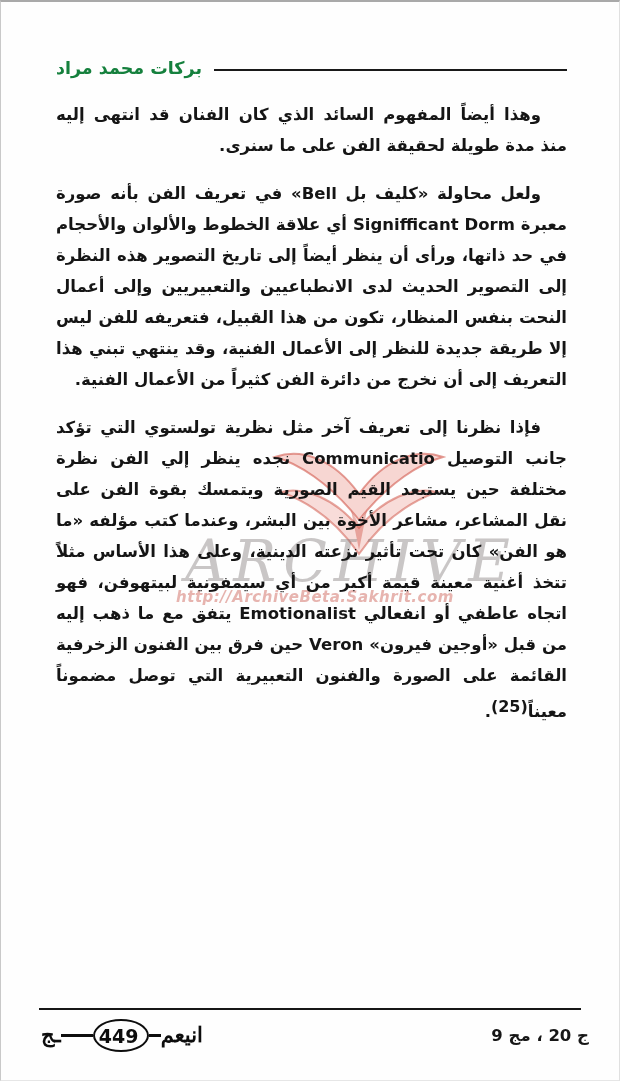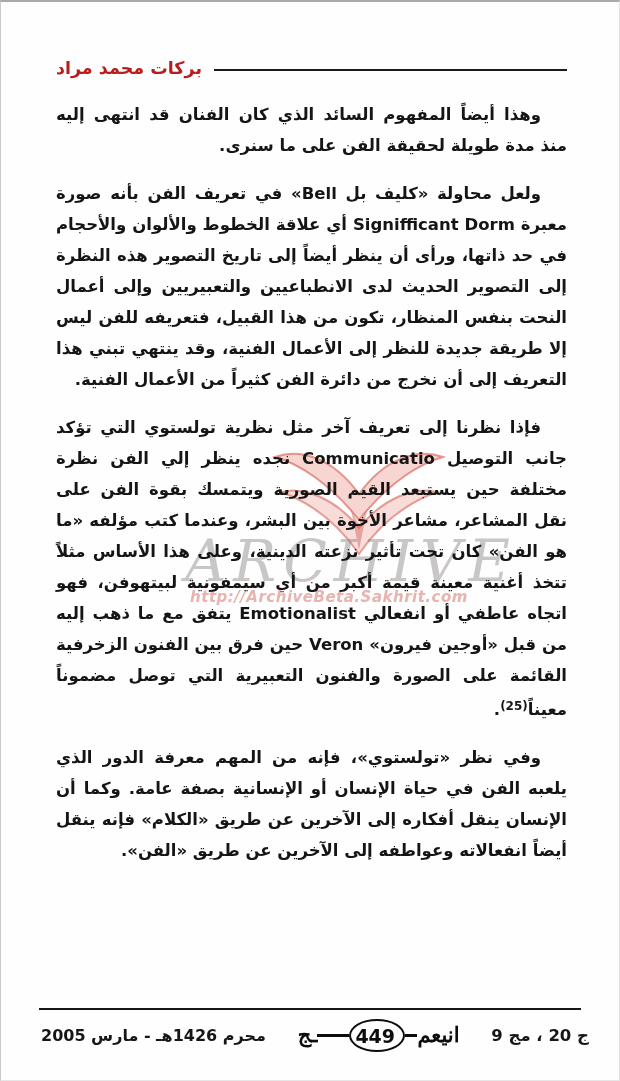--- a/index.html
+++ b/index.html
@@ -6,41 +6,41 @@
   .page{
     width:620px;height:1081px;box-sizing:border-box;position:relative;overflow:hidden;
     background:#fefefe;
     border-top:2px solid #a9a9a9;border-left:1px solid #c9c9c9;
     border-right:1px solid #e0e0e0;border-bottom:1px solid #e6e6e6;
     display:flex;flex-direction:column;
     font-family:"DejaVu Sans",sans-serif;color:#161616;
   }
   
   .header{display:flex;align-items:center;margin:56px 52px 0 55px;direction:ltr;}
-  .author{font-weight:bold;font-size:17.5px;color:#b91c1c;white-space:nowrap;direction:rtl;}
+  .author{font-weight:bold;font-size:17.5px;color:#15803d;white-space:nowrap;direction:rtl;}
   .header-rule{flex:1;height:2px;background:#1a1a1a;margin-left:12px;margin-top:3px;}
   
   .content{
     direction:rtl;text-align:justify;margin:21px 52px 8px 55px;
     font-size:16.5px;font-weight:bold;line-height:31px;color:#151515;
     position:relative;z-index:1;
   }
   .content p{margin:0 0 17px;text-indent:26px;}
   .content p:last-child{margin-bottom:0;}
-  sup.footnote{font-size:12px;vertical-align:5px;font-weight:bold;letter-spacing:0;}
+  sup.footnote{font-size:16px;vertical-align:5px;font-weight:bold;letter-spacing:0;}
   
   .watermark{position:absolute;inset:0;z-index:0;pointer-events:none;font-style:italic;}
   .wm-book{position:absolute;left:260px;top:438px;}
   .wm-title{
     position:absolute;left:138px;top:526px;width:424px;text-align:center;
     font-family:"DejaVu Serif",serif;font-size:57px;letter-spacing:7px;
     color:rgba(128,122,122,0.42);white-space:nowrap;
   }
   .wm-url{
-    position:absolute;left:148px;top:586px;width:360px;text-align:center;
+    position:absolute;left:134px;top:586px;width:360px;text-align:center;
     font-size:15px;font-weight:bold;color:rgba(207,106,96,0.5);letter-spacing:0.5px;
   }
   
   .footer{margin-top:auto;margin-bottom:28px;position:relative;z-index:1;}
   .footer-rule{height:2px;background:#171717;margin:0 38px;}
   .footer-row{display:flex;align-items:center;justify-content:space-between;margin:9px 30px 0 40px;direction:ltr;}
   .footer-date{font-size:16px;font-weight:bold;direction:rtl;white-space:nowrap;}
   .footer-issue{font-size:16.5px;font-weight:bold;direction:rtl;white-space:nowrap;}
   .journal-logo{display:flex;align-items:center;direction:ltr;color:#0d0d0d;}
   .j-letter{font-size:21px;font-weight:bold;line-height:1;font-family:Liberation Serif, serif;}
@@ -71,27 +71,25 @@
 
   <div class="header">
     <span class="author">بركات محمد مراد</span>
     <span class="header-rule"></span>
   </div>
 
   <div class="content">
     <p>وهذا أيضاً المفهوم السائد الذي كان الفنان قد انتهى إليه منذ مدة طويلة لحقيقة الفن على ما سنرى.</p>
     <p>ولعل محاولة «كليف بل Bell» في تعريف الفن بأنه صورة معبرة Signifficant Dorm أي علاقة الخطوط والألوان والأحجام في حد ذاتها، ورأى أن ينظر أيضاً إلى تاريخ التصوير هذه النظرة إلى التصوير الحديث لدى الانطباعيين والتعبيريين وإلى أعمال النحت بنفس المنظار، تكون من هذا القبيل، فتعريفه للفن ليس إلا طريقة جديدة للنظر إلى الأعمال الفنية، وقد ينتهي تبني هذا التعريف إلى أن نخرج من دائرة الفن كثيراً من الأعمال الفنية.</p>
     <p><span>فإذا نظرنا إلى تعريف آخر مثل نظرية تولستوي التي تؤكد جانب التوصيل Communicatio نجده ينظر إلي الفن نظرة مختلفة حين يستبعد القيم الصورية ويتمسك بقوة الفن على نقل المشاعر، مشاعر الأخوة بين البشر، وعندما كتب مؤلفه «ما هو الفن» كان تحت تأثير نزعته الدينية، وعلى هذا الأساس مثلاً تتخذ أغنية معينة قيمة أكبر من أي سيمفونية لبيتهوفن، فهو اتجاه عاطفي أو انفعالي Emotionalist يتفق مع ما ذهب إليه من قبل «أوجين فيرون» Veron حين فرق بين الفنون الزخرفية القائمة على الصورة والفنون التعبيرية التي توصل مضموناً معيناً</span><sup class="footnote">(25)</sup><span>.</span></p>
-    <p>وفي نظر «تولستوي»، فإنه من المهم معرفة الدور الذي يلعبه الفن في حياة الإنسان أو الإنسانية بصفة عامة. وكما أن الإنسان ينقل أفكاره إلى الآخرين عن طريق «الكلام» فإنه ينقل أيضاً انفعالاته وعواطفه إلى الآخرين عن طريق «الفن».</p>
   </div>
 
   <div class="footer">
     <div class="footer-rule"></div>
     <div class="footer-row">
-      <span class="footer-date">محرم 1426هـ - مارس 2005</span>
       <div class="journal-logo">
         <span class="j-letter bidi-ltr">جـ</span>
         <span class="jline left"></span>
         <span class="page-oval">
             <span>449</span>
           </span>
         <span class="jline right"></span>
         <span class="j-letter bidi-ltr">معينا</span>
       </div>
       <span class="footer-issue">ج 20 ، مج 9</span>

